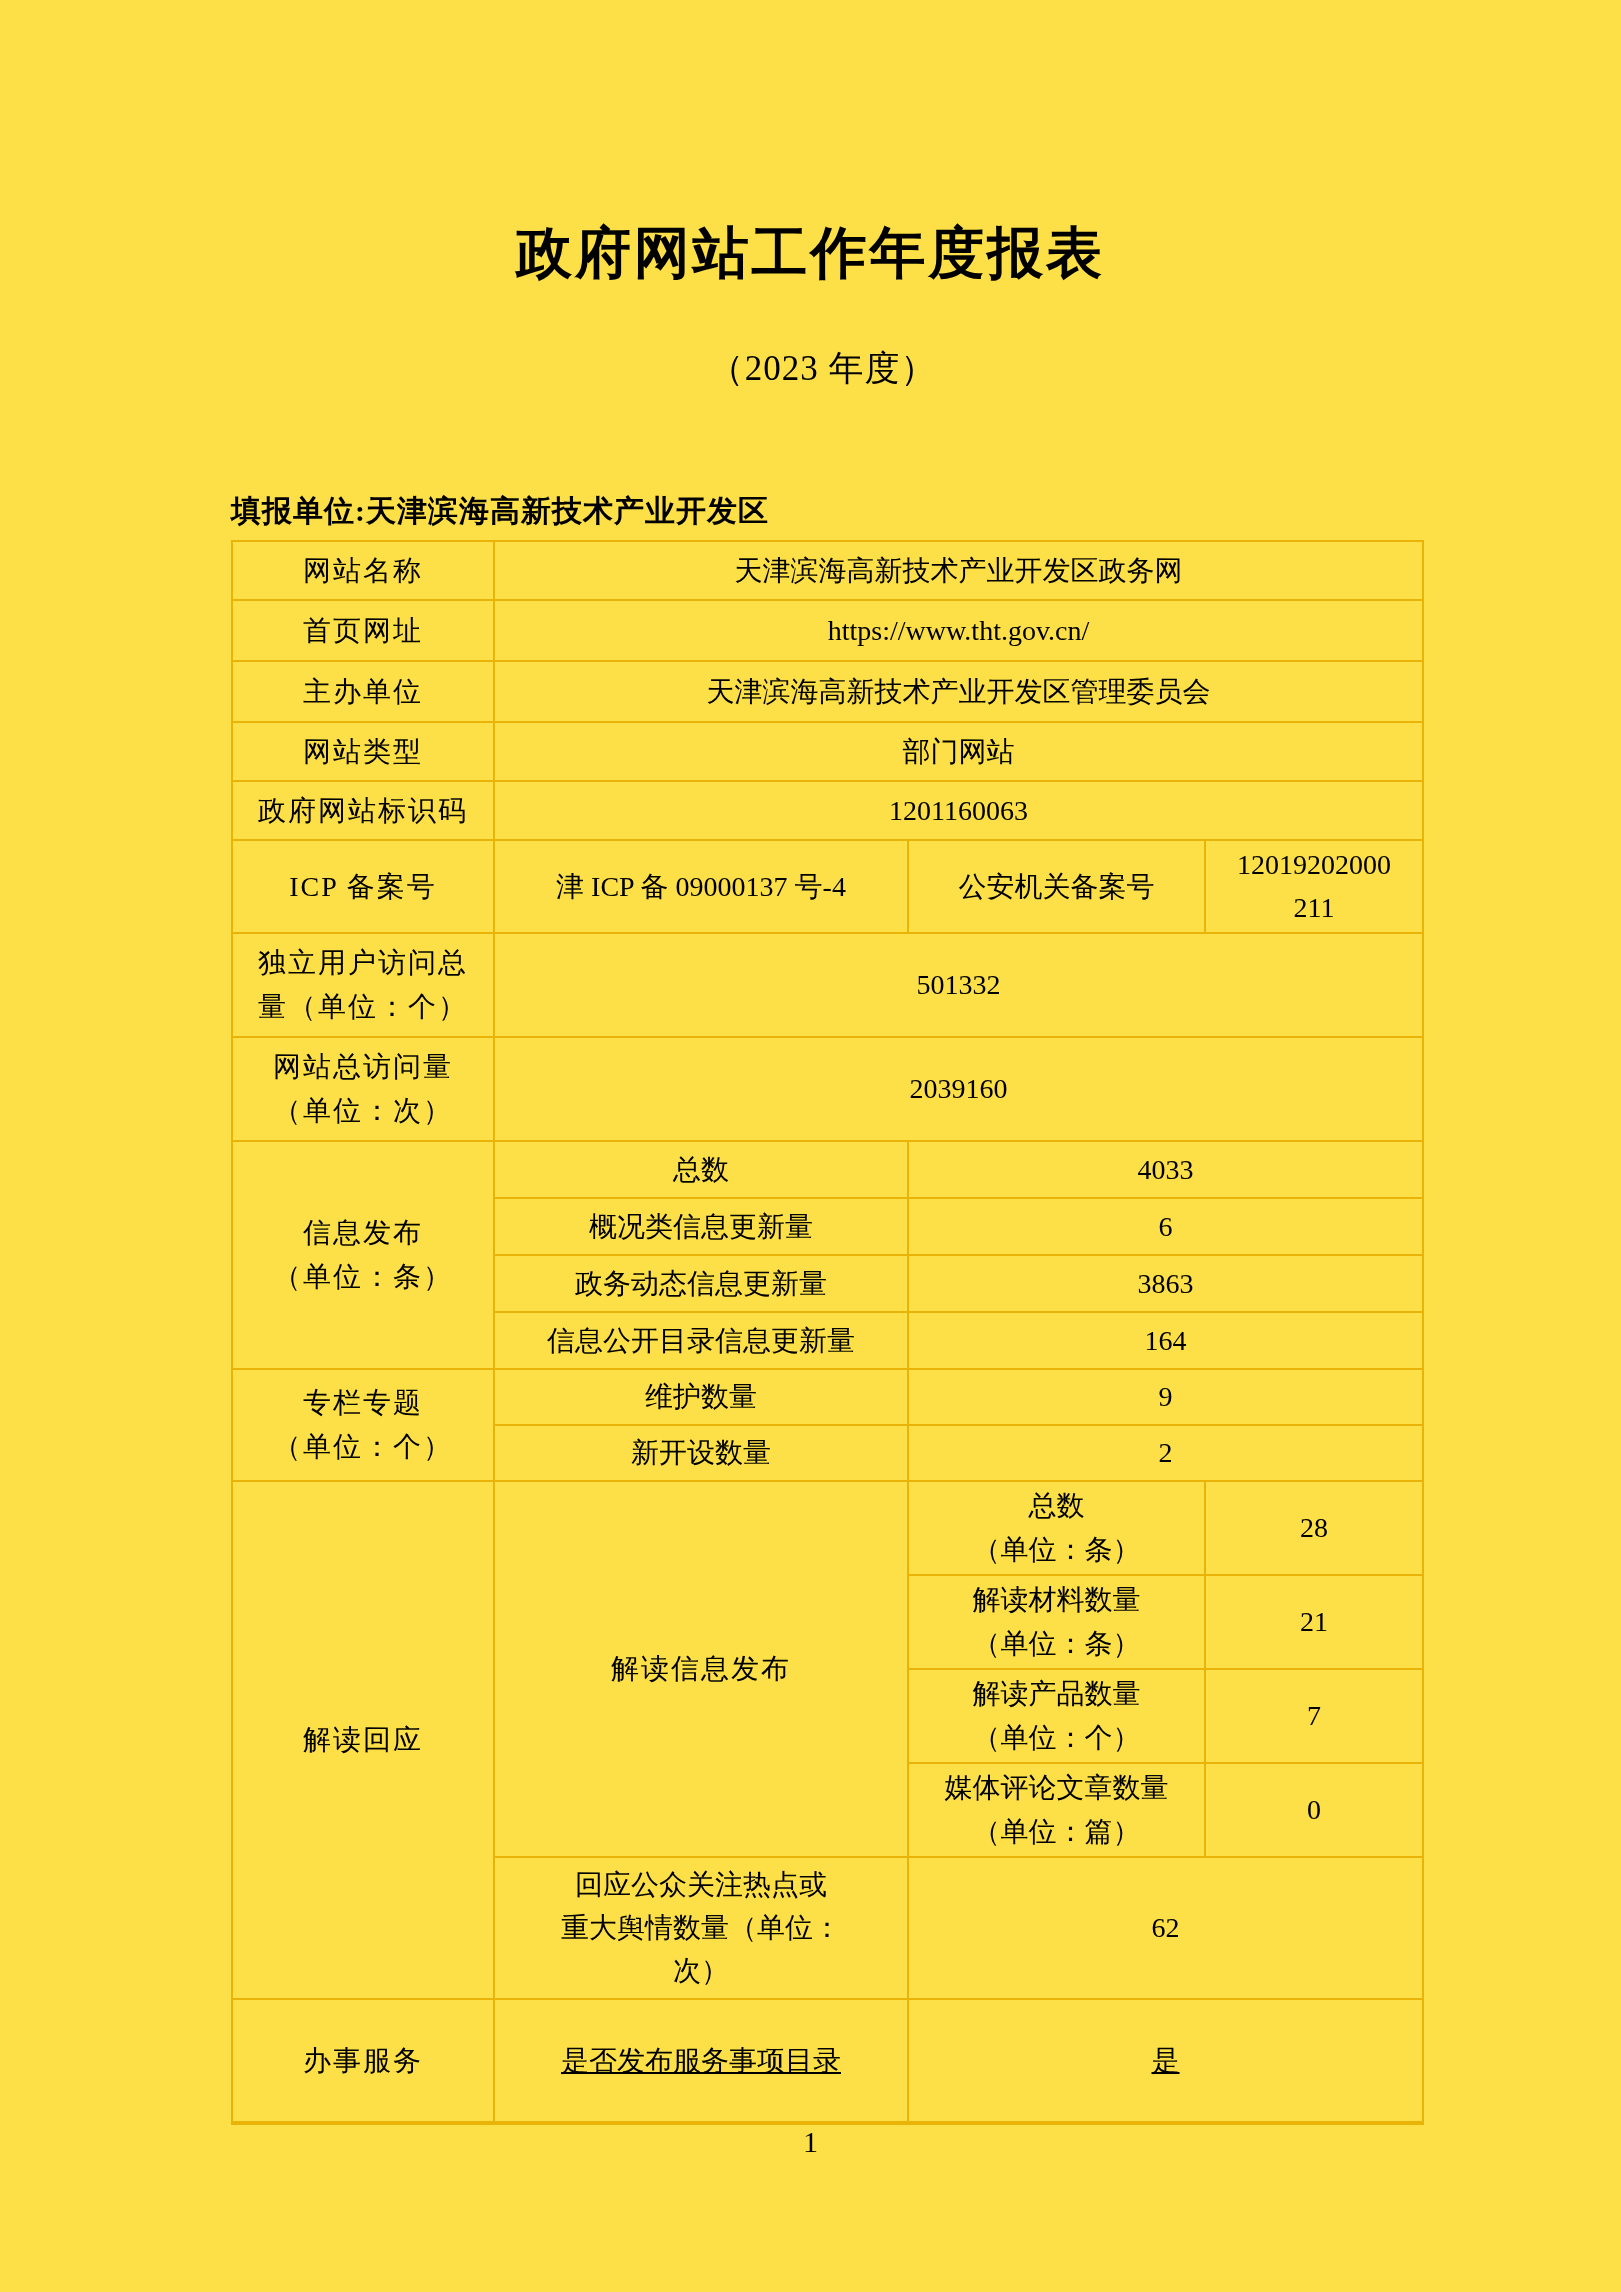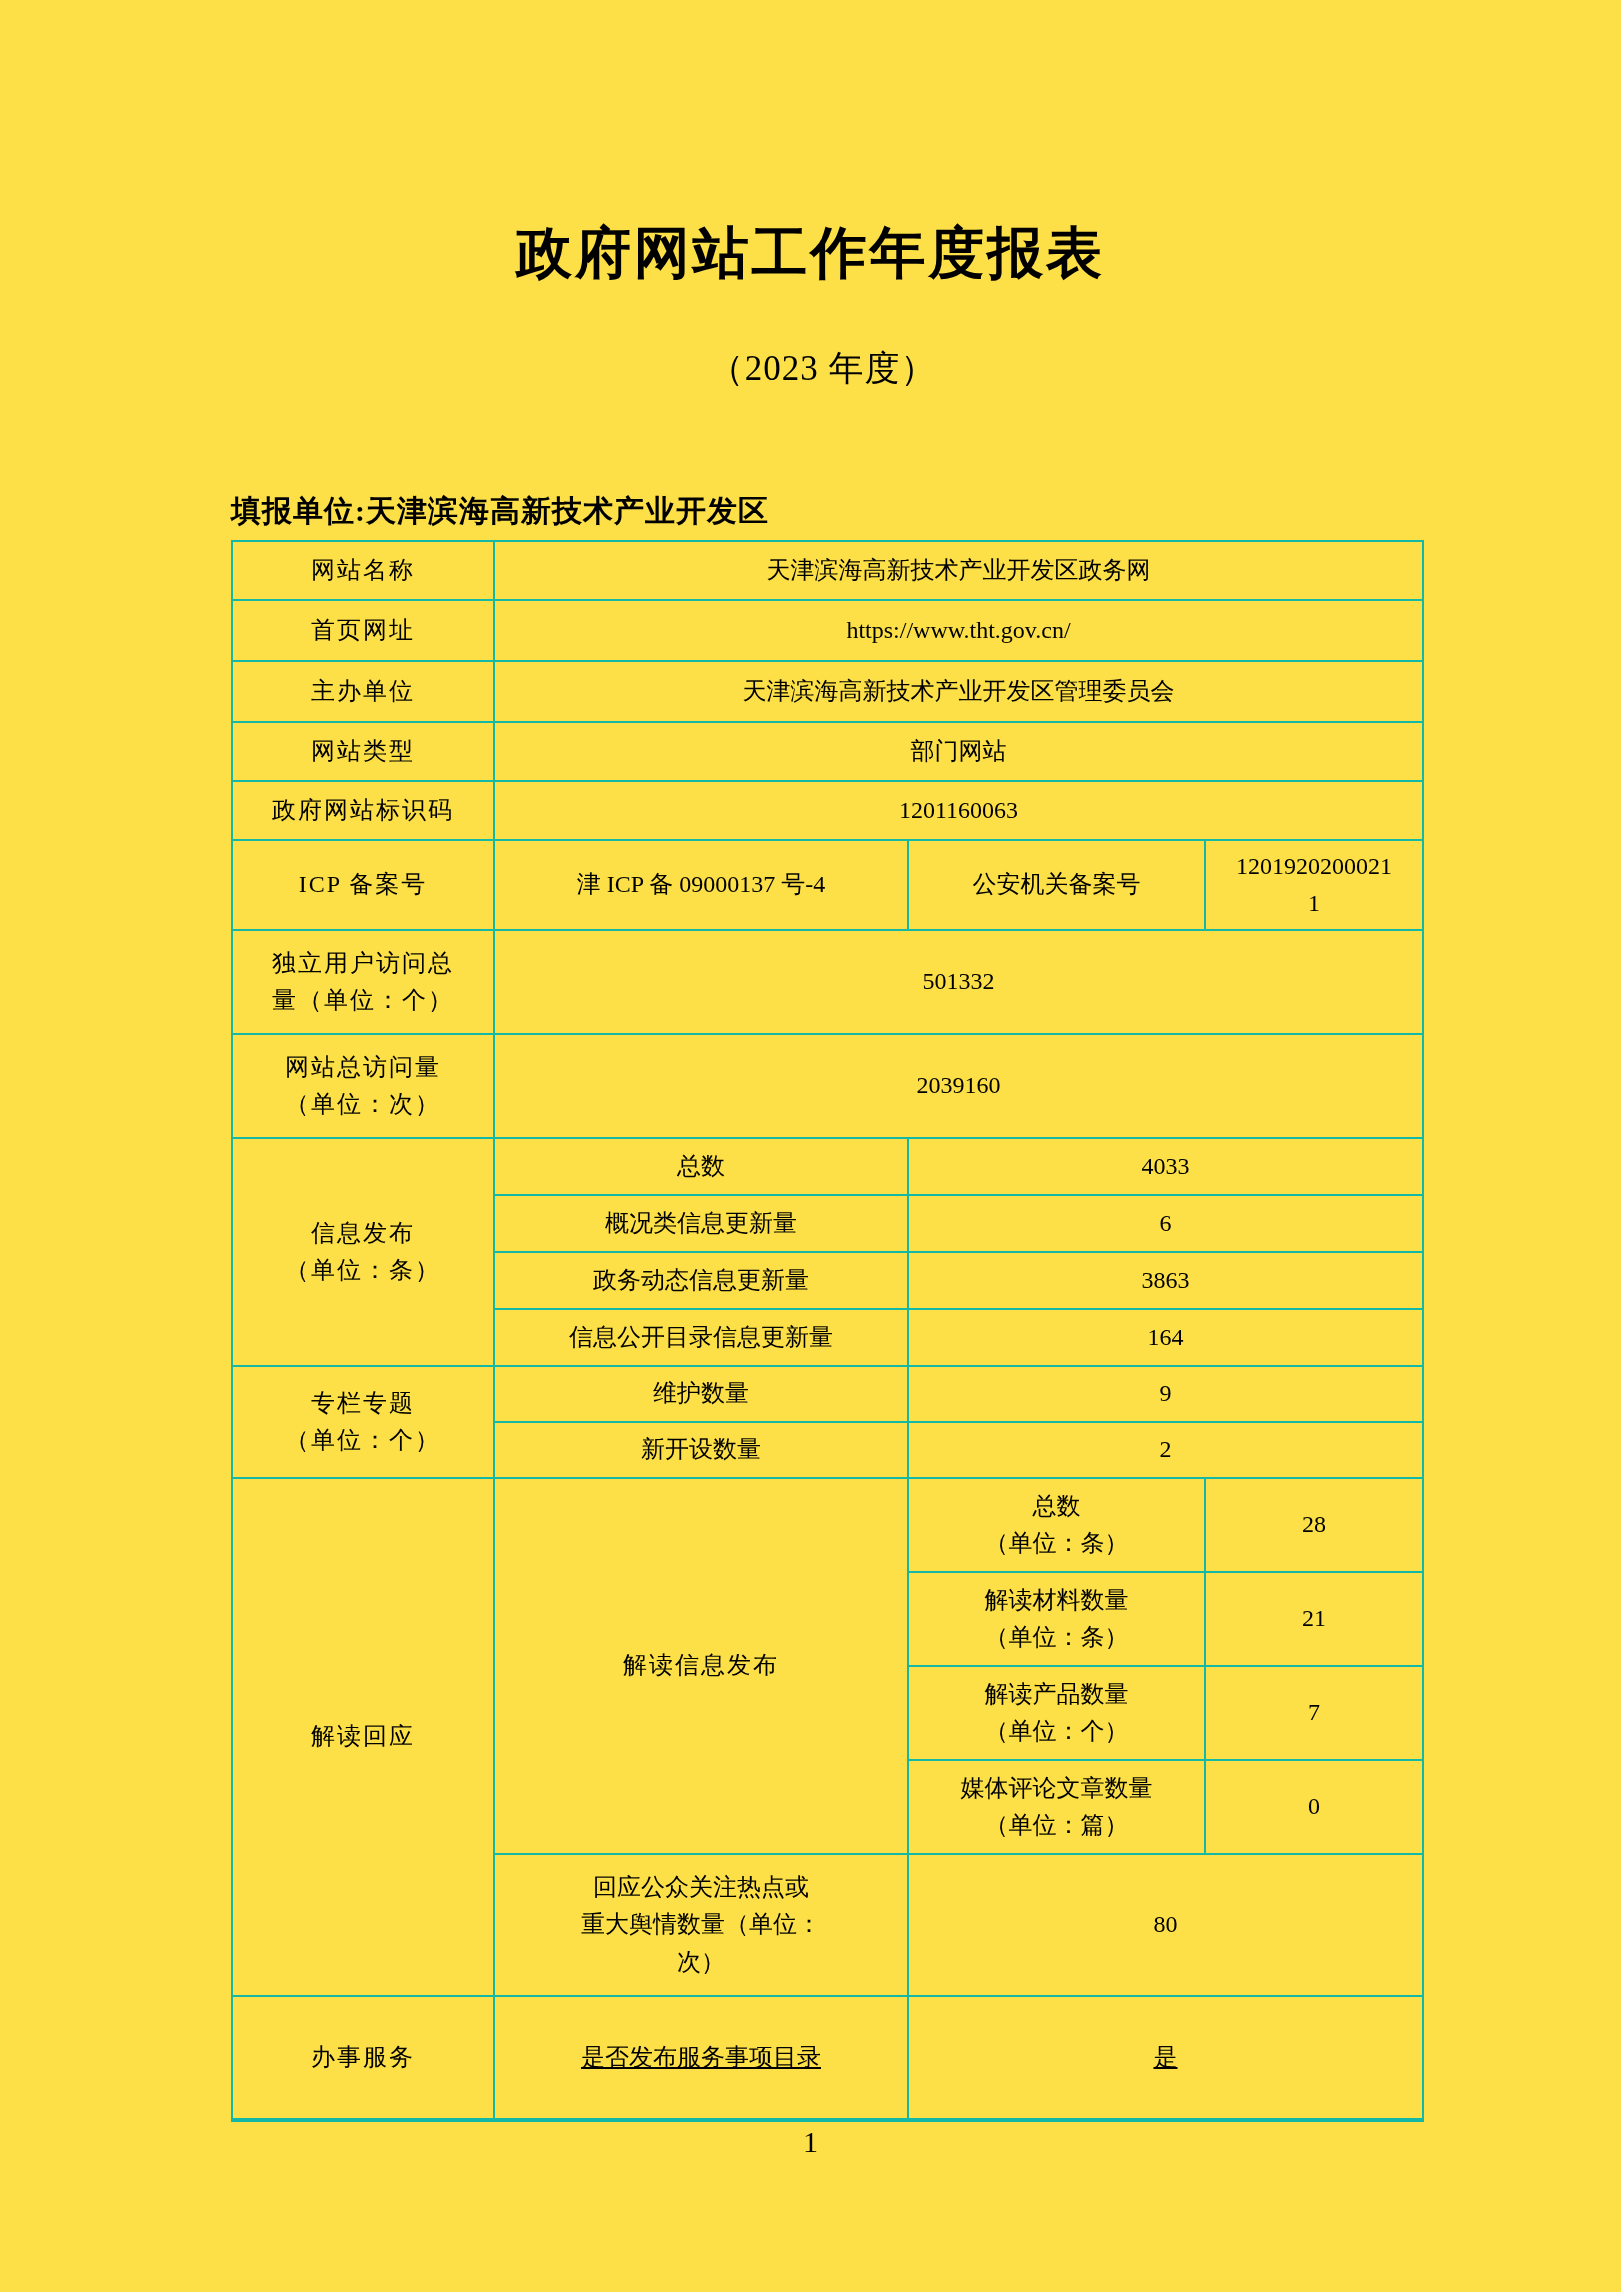--- a/index.html
+++ b/index.html
@@ -23,23 +23,23 @@
   }
   .unit-line{
     position:absolute;top:491px;left:231px;
     font-size:30px;font-weight:700;letter-spacing:1px;
   }
   table.report{
     position:absolute;left:231px;top:540px;
     width:1190px;border-collapse:collapse;table-layout:fixed;
   }
   table.report td{
-    border:2px solid #14b8a6;
+    border:2px solid #eab308;
     text-align:center;vertical-align:middle;
-    font-size:24px;line-height:1.55;
+    font-size:28px;line-height:1.55;
     padding:2px 7.8px;overflow:hidden;
   }
   .lbl{letter-spacing:2px;}
   .pre{white-space:pre-line;}
   .lh2{line-height:2.05;}
   .police-num{display:inline-block;max-width:167px;word-break:break-all;}
   tr.h60{height:59px;} tr.h62{height:61px;} tr.h92{height:90px;}
   tr.h106{height:104px;margin-left:44px;} tr.h58{height:57px;} tr.h57{height:56px;}
   tr.h96{height:94px;} tr.h145{height:142px;} tr.h127{height:124px;}
   tr.cut td{border-bottom-width:4.9px;}
@@ -161,21 +161,21 @@
     </tr>
     <tr class="h96">
       <td class="pre">媒体评论文章数量
 （单位：篇）</td>
       <td>0</td>
     </tr>
     <tr class="h145">
       <td class="pre">回应公众关注热点或
 重大舆情数量（单位：
 次）</td>
-      <td colspan="2">80</td>
+      <td colspan="2">62</td>
     </tr>
 
     <tr class="h127 cut">
       <td class="lbl vbottom">办事服务</td>
       <td class="vtop">是否发布服务事项目录</td>
       <td colspan="2" class="vtop">是</td>
     </tr>
   </tbody>
     </table>
 

